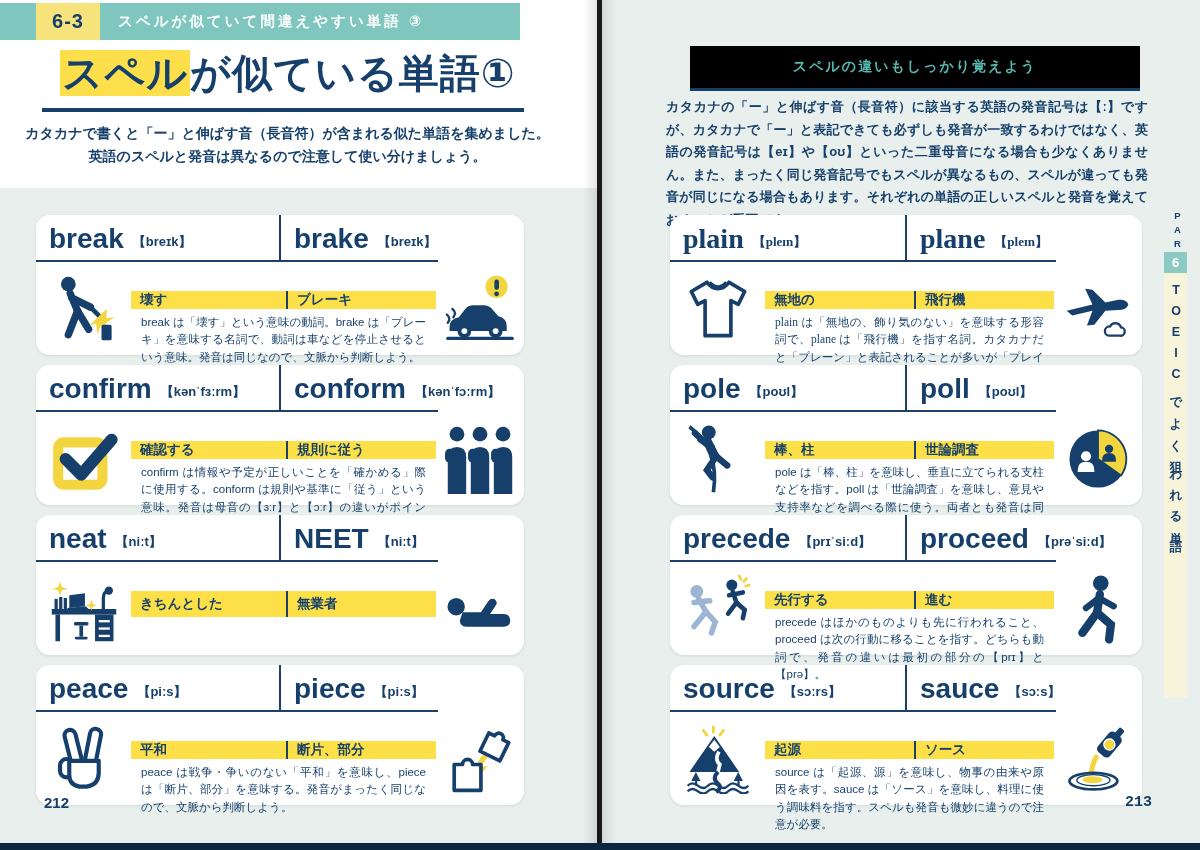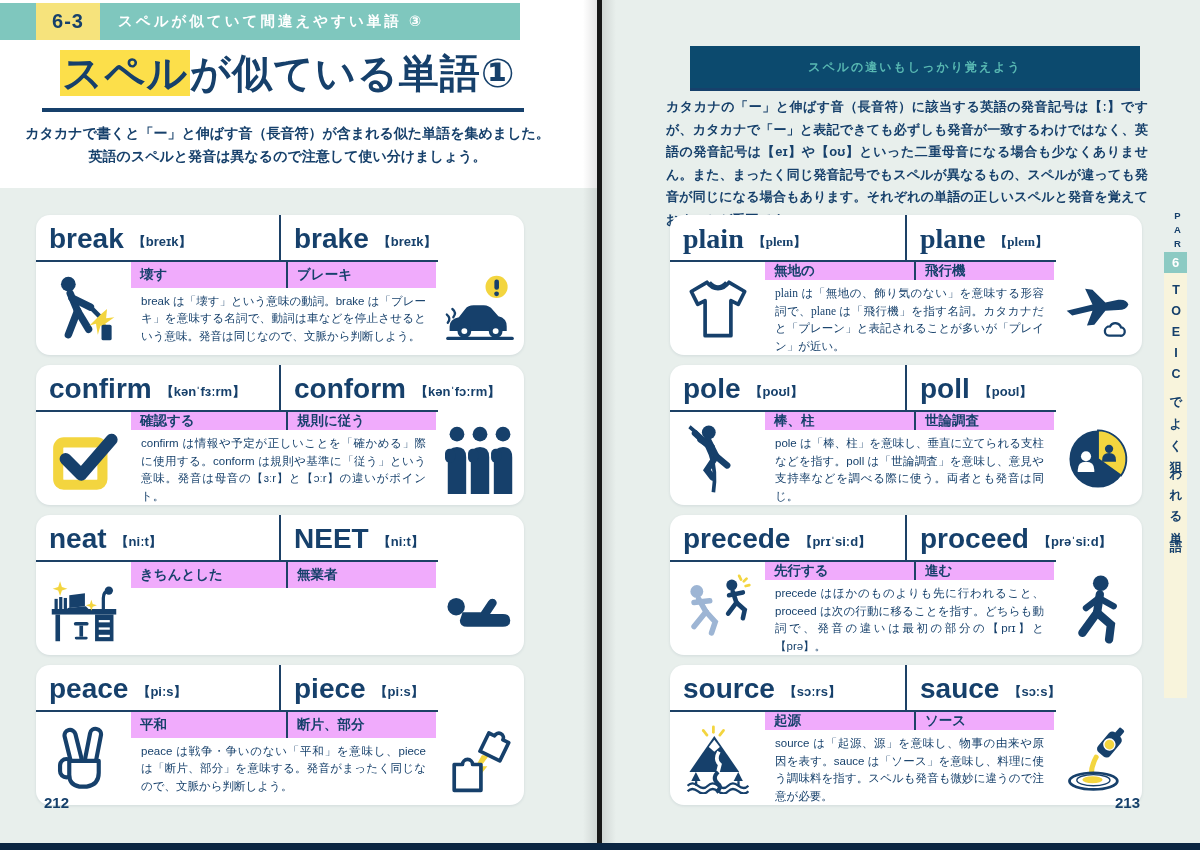--- a/index.html
+++ b/index.html
@@ -16,46 +16,46 @@
   .banner{position:absolute;left:0;top:3px;width:520px;height:37px;background:#7fc7be;}
   .chapter-box{position:absolute;left:36px;top:0;width:64px;height:37px;background:#f6e37c;color:#16406b;font-weight:bold;font-size:20px;display:flex;align-items:center;justify-content:center;letter-spacing:1px;}
   .banner-label{position:absolute;left:118px;top:0;height:37px;line-height:37px;color:#ffffff;font-weight:bold;font-size:14.5px;letter-spacing:3px;}
 
   .main-title{position:absolute;left:10px;top:46px;width:556px;text-align:center;color:#16406b;font-size:40px;font-weight:bold;letter-spacing:1px;}
   .main-title .hl{background:#fcdf4a;padding:1px 2px;}
   .title-rule{position:absolute;left:42px;top:108px;width:482px;height:4px;background:#16406b;}
   .lead{position:absolute;left:0;top:122px;width:575px;text-align:center;color:#16406b;font-size:14px;font-weight:bold;line-height:1.65;}
 
   
-  .r-heading{position:absolute;left:690px;top:46px;width:450px;height:42px;background:#0c4a6e;border-bottom:3px solid #16406b;display:flex;align-items:center;justify-content:center;color:#58b8b2;font-size:12px;font-weight:bold;letter-spacing:2px;}
+  .r-heading{position:absolute;left:690px;top:46px;width:450px;height:42px;background:#000000;border-bottom:3px solid #16406b;display:flex;align-items:center;justify-content:center;color:#58b8b2;font-size:14px;font-weight:bold;letter-spacing:2px;}
   .r-intro{position:absolute;left:666px;top:96px;width:482px;color:#16406b;font-size:13px;font-weight:bold;line-height:1.74;text-align:justify;}
 
   
   .part-label{position:absolute;left:1166px;top:210px;width:23px;height:42px;writing-mode:vertical-rl;text-orientation:upright;font-size:9.5px;font-weight:bold;color:#16406b;letter-spacing:3px;line-height:23px;}
   .part-num{position:absolute;left:1164px;top:252px;width:23px;height:21px;background:#8ccac3;color:#ffffff;font-size:13px;font-weight:bold;display:flex;align-items:center;justify-content:center;}
   .tab-strip{position:absolute;left:1164px;top:273px;width:23px;height:425px;background:#f8f4dc;writing-mode:vertical-rl;text-orientation:upright;color:#16406b;font-size:12.5px;font-weight:bold;letter-spacing:7px;line-height:23px;padding-top:10px;box-sizing:border-box;}
 
   .pageno{position:absolute;top:794px;color:#16406b;font-size:15px;font-weight:bold;}
   .pageno.l{left:44px;}
-  .pageno.r{right:60px;}
+  .pageno.r{right:48px;font-family:Liberation Mono, monospace;}
 
   
   .card{position:absolute;width:488px;height:140px;background:#ffffff;border-radius:14px;box-shadow:0 1px 3px rgba(20,50,80,.10);}
   .card.rp{width:472px;}
   .chead{height:47px;display:flex;position:relative;}
   .chead::after{content:"";position:absolute;left:0;right:86px;bottom:0;height:2px;background:#1d4166;}
   .hcell{flex:1;display:flex;align-items:center;gap:9px;padding-left:13px;overflow:hidden;white-space:nowrap;}
   .hword{font-size:28px;font-weight:bold;color:#16406b;line-height:1;}
   .hipa{font-size:13px;font-weight:bold;color:#16406b;margin-top:7px;}
   .hdiv{width:2px;background:#1d4166;}
   .cbody{display:flex;height:93px;}
   .icell{width:95px;display:flex;align-items:center;justify-content:center;}
   .icell.right{width:88px;}
   .mid{flex:1;display:flex;flex-direction:column;min-width:0;}
-  .mrow{height:26px;background:#f0abfc;display:flex;}
+  .mrow{height:26px;background:#fde047;display:flex;margin-top:29px;}
   .mcell{display:flex;align-items:center;padding-left:9px;font-size:13.5px;font-weight:bold;color:#16406b;white-space:nowrap;overflow:hidden;}
   .mcell.a{width:146px;}
   .card.rp .mcell.a{width:140px;}
   .mcell.b{flex:1;}
   .mdiv{width:2px;background:#1d4166;}
   .expl{flex:1;padding:5px 10px 0 10px;font-size:11.5px;line-height:1.52;color:#16406b;font-weight:500;text-align:justify;}
   svg{display:block;}
 </style>
 </head>
 <body>

